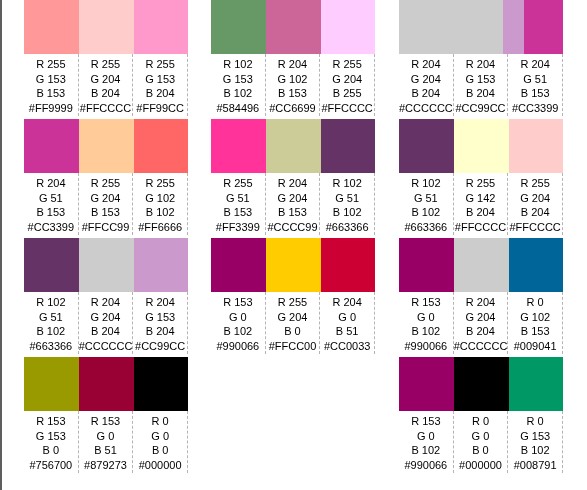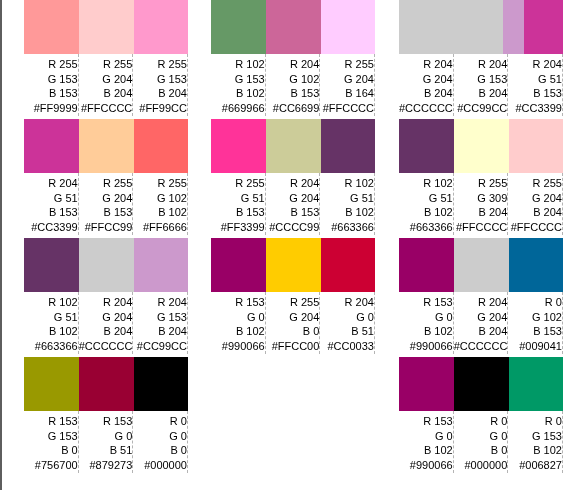--- a/index.html
+++ b/index.html
@@ -42,21 +42,21 @@
     display: flex;
     height: 54px;
     width: 164px;
   }
   .swatch { height: 54px; }
   .labels { display: flex; width: 164px; }
   .cell {
     width: 54.67px;
     border-right: 1px dashed #b4b4b4;
     box-sizing: border-box;
-    text-align: right;
+    text-align: center;
     font-size: 11px;
     line-height: 14.7px;
     color: #000;
     padding-top: 3px;
   }
 </style>
 </head>
 <body>
 
 <div class="page" id="page">
@@ -176,32 +176,32 @@
         <div class="swatches">
           <div class="swatch" style="width: 55px; background: rgb(102, 153, 102);"></div>
           <div class="swatch" style="width: 55px; background: rgb(204, 102, 153);"></div>
           <div class="swatch" style="width: 54px; background: rgb(255, 204, 255);"></div>
         </div>
         <div class="labels">
           <div class="cell">
             <div>R 102</div>
             <div>G 153</div>
             <div>B 102</div>
-            <div>#669966</div>
+            <div>#584496</div>
           </div>
           <div class="cell">
             <div>R 204</div>
             <div>G 102</div>
             <div>B 153</div>
             <div>#CC6699</div>
           </div>
           <div class="cell">
             <div>R 255</div>
             <div>G 204</div>
-            <div>B 164</div>
+            <div>B 255</div>
             <div>#FFCCCC</div>
           </div>
         </div>
       </div>
       <div class="row" style="position: absolute; top: 119px;">
         <div class="swatches">
           <div class="swatch" style="width: 55px; background: rgb(255, 51, 153);"></div>
           <div class="swatch" style="width: 55px; background: rgb(204, 204, 153);"></div>
           <div class="swatch" style="width: 54px; background: rgb(102, 51, 102);"></div>
         </div>
@@ -290,21 +290,21 @@
         </div>
         <div class="labels">
           <div class="cell">
             <div>R 102</div>
             <div>G 51</div>
             <div>B 102</div>
             <div>#663366</div>
           </div>
           <div class="cell">
             <div>R 255</div>
-            <div>G 309</div>
+            <div>G 142</div>
             <div>B 204</div>
             <div>#FFCCCC</div>
           </div>
           <div class="cell">
             <div>R 255</div>
             <div>G 204</div>
             <div>B 204</div>
             <div>#FFCCCC</div>
           </div>
         </div>
@@ -352,18 +352,18 @@
           <div class="cell">
             <div>R 0</div>
             <div>G 0</div>
             <div>B 0</div>
             <div>#000000</div>
           </div>
           <div class="cell">
             <div>R 0</div>
             <div>G 153</div>
             <div>B 102</div>
-            <div>#006827</div>
+            <div>#008791</div>
           </div>
         </div>
       </div>
     </div>
   </div>
 
 </body></html>

